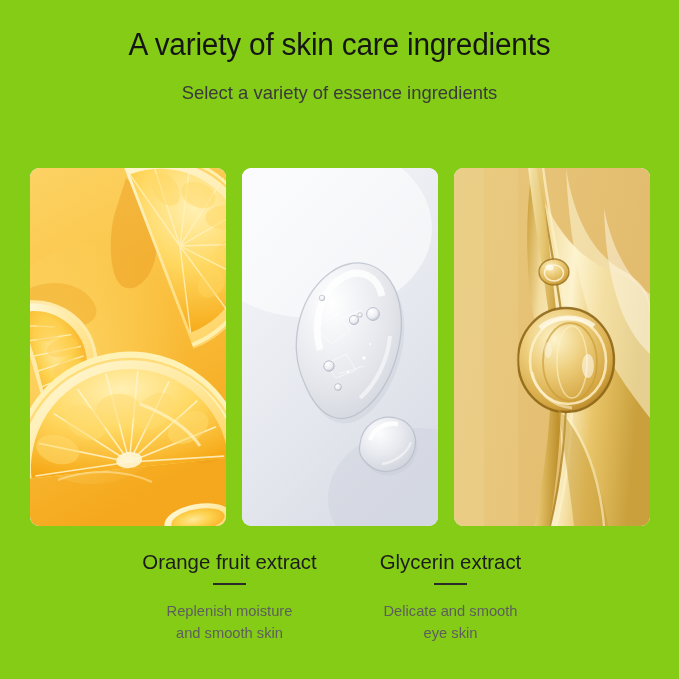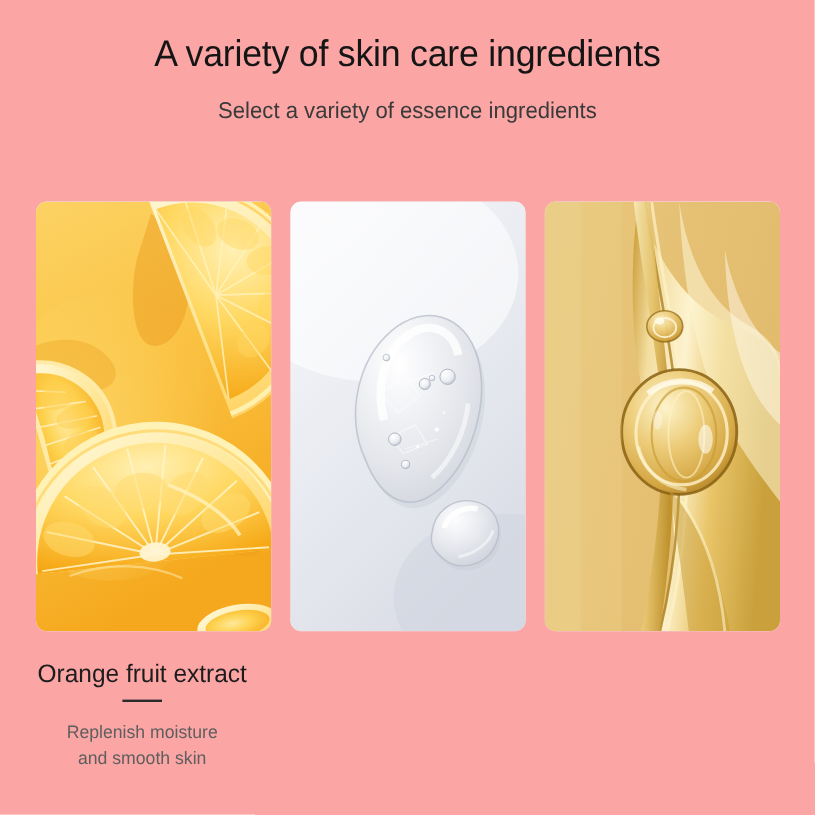--- a/index.html
+++ b/index.html
@@ -12,21 +12,21 @@
     height: 679px;
     font-family: "Liberation Sans", "DejaVu Sans", sans-serif;
     -webkit-font-smoothing: antialiased;
     overflow: hidden;
     position: relative;
   }
   .page {
     width: 679px;
     height: 679px;
     position: relative;
-    background: #fca5a5;
+    background: #84cc16;
   }
 
   
   .header {
     text-align: center;
     padding-top: 26px;
   }
   .page-title {
     font-size: 31px;
     line-height: 38px;
@@ -70,21 +70,21 @@
     height: 100%;
   }
 
   
   .captions-row {
     position: absolute;
     top: 548px;
     left: 8px;
     width: 663px;
     display: flex;
-    justify-content: space-between;
+    justify-content: center;
   }
   .caption-col {
     width: 221px;
     text-align: center;
   }
   .caption-title {
     font-size: 21px;
     line-height: 28px;
     color: #1c1c1c;
     font-weight: 400;
@@ -401,16 +401,24 @@
     <div class="caption-col">
       <div class="caption-title">Orange fruit extract</div>
       <div class="caption-rule"></div>
       <div class="caption-desc">
         <div>Replenish moisture</div>
         <div>and smooth skin</div>
       </div>
     </div>
 
 
+    <div class="caption-col">
+      <div class="caption-title">Glycerin extract</div>
+      <div class="caption-rule"></div>
+      <div class="caption-desc">
+        <div>Delicate and smooth</div>
+        <div>eye skin</div>
+      </div>
+    </div>
 
   </div>
 
 </div>
 
 </body></html>

